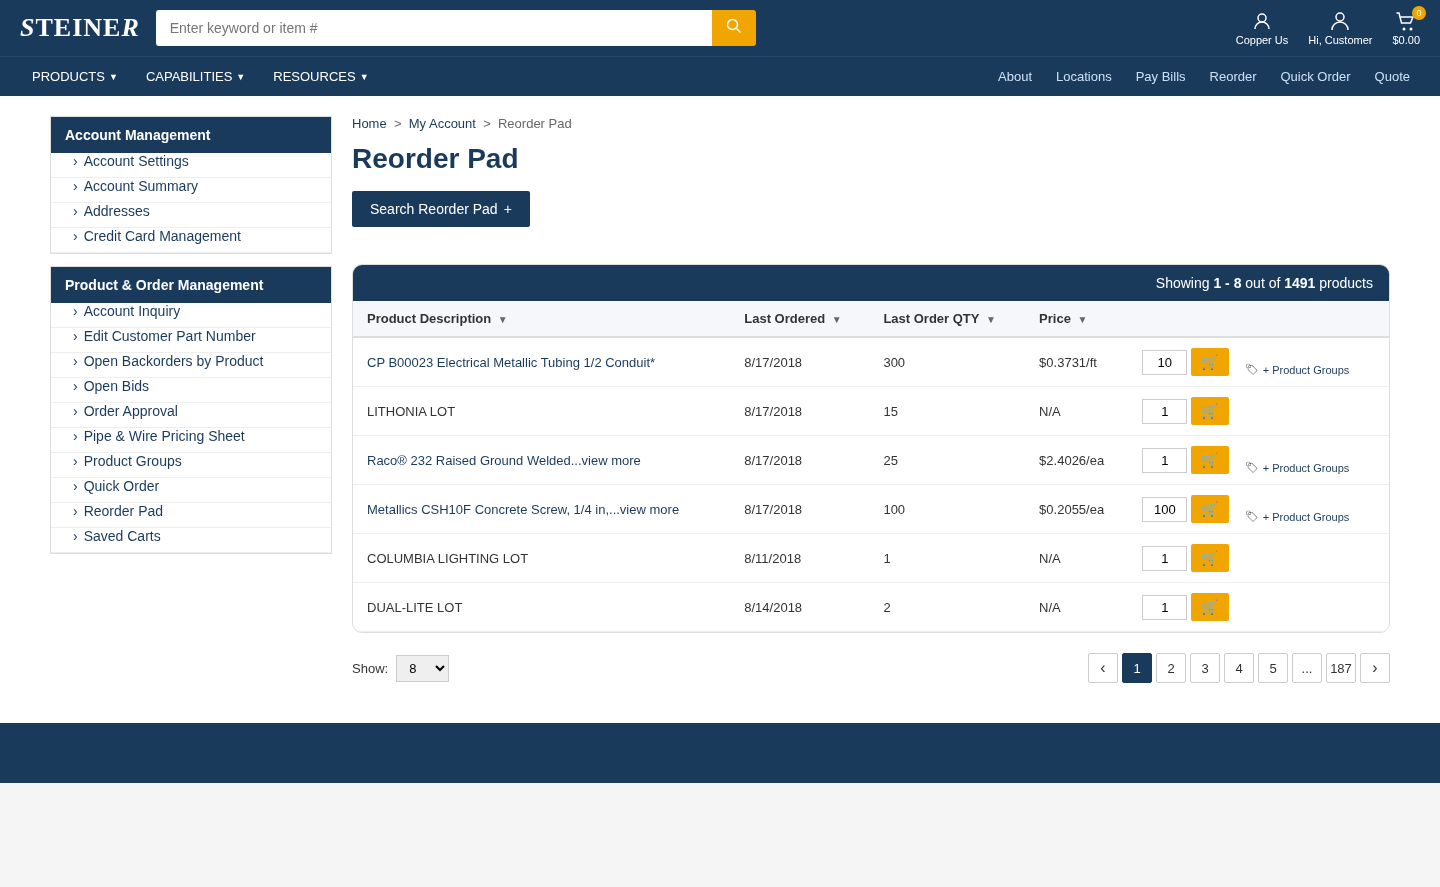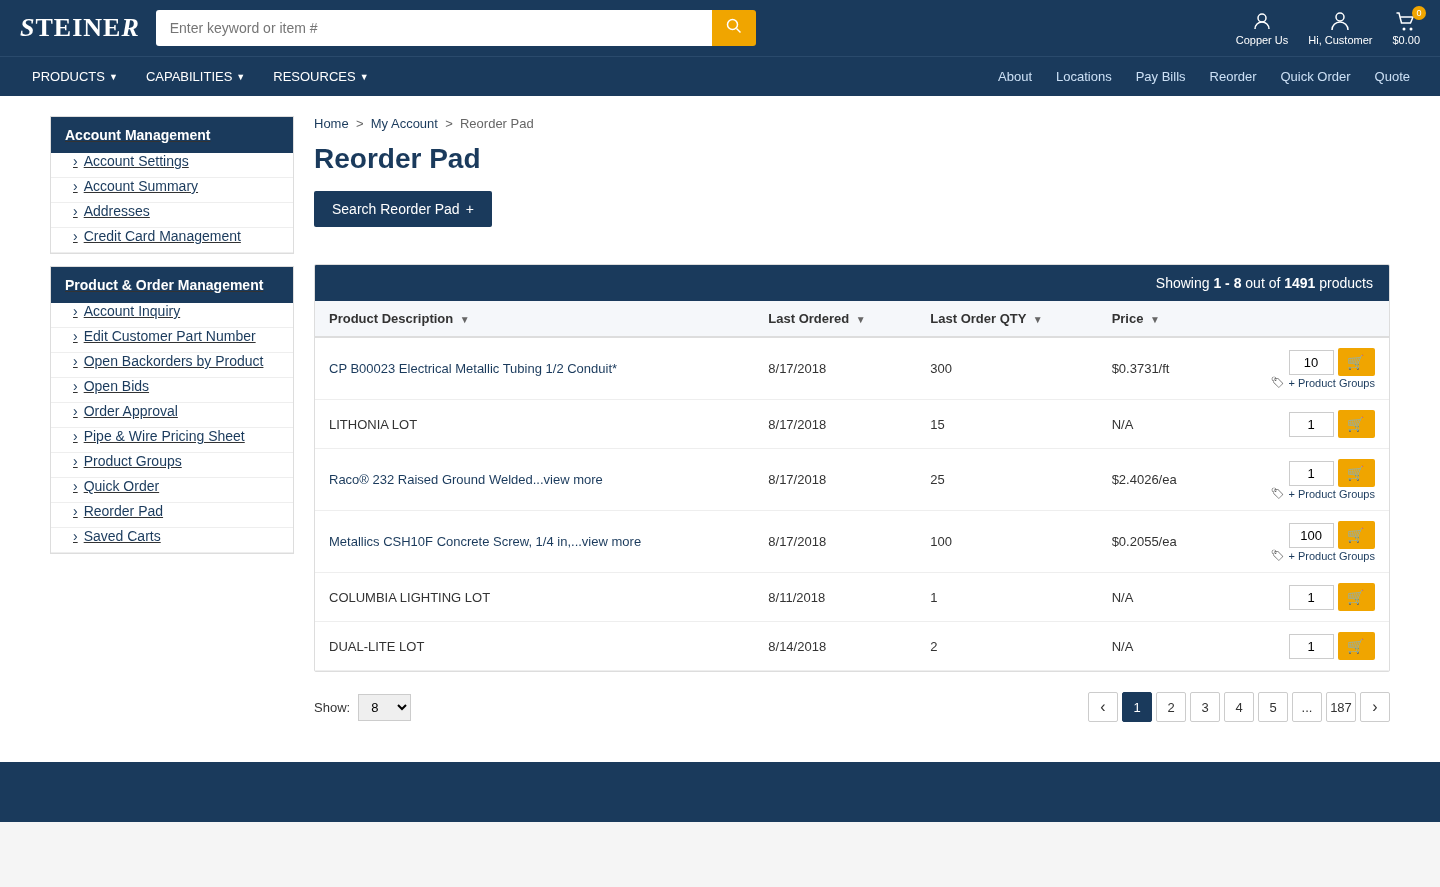--- a/index.html
+++ b/index.html
@@ -24,45 +24,45 @@
     .nav-item { color: white; font-size: 13px; padding: 10px 12px; cursor: pointer; display: flex; align-items: center; gap: 4px; }
     .nav-right { margin-left: auto; display: flex; align-items: center; gap: 4px; }
     .nav-right-item { color: #cce0f5; font-size: 13px; padding: 10px 10px; cursor: pointer; }
     .chevron { font-size: 9px; }
 
     
     .main-wrapper { background: white; min-height: 500px; }
     .content-area { display: flex; padding: 20px; gap: 20px; max-width: 1380px; margin: 0 auto; }
 
     
-    .sidebar { width: 244px; flex-shrink: 0; text-decoration: underline; }
+    .sidebar { width: 282px; flex-shrink: 0; }
     .sidebar-section-title { background: #1a3a5c; color: white; font-size: 14px; font-weight: bold; padding: 10px 14px; margin-bottom: 0; }
     .sidebar-section { background: white; border: 1px solid #ddd; margin-bottom: 12px; }
     .sidebar-item { padding: 0 14px 8px 22px; cursor: pointer; font-size: 14px; color: #1a3a5c; border-bottom: 1px solid #eee; display: flex; align-items: center; gap: 6px; }
     .sidebar-item::before { content: "›"; color: #1a3a5c; font-size: 14px; }
 
     
     .content { flex: 1; }
     .breadcrumb { font-size: 13px; color: #666; margin-bottom: 12px; }
     .breadcrumb a { color: #1a3a5c; text-decoration: none; }
     .page-title { font-size: 28px; color: #1a3a5c; font-weight: bold; margin-bottom: 16px; }
 
     .search-btn { background: #1a3a5c; color: white; border: none; padding: 10px 18px; font-size: 14px; cursor: pointer; border-radius: 2px; display: flex; align-items: center; gap: 6px; margin-bottom: 20px; }
 
     
-    .table-container { border: 1px solid #ddd; border-radius: 2px; overflow: hidden; margin-top: 37px; }
+    .table-container { border: 1px solid #ddd; border-radius: 10px; overflow: hidden; margin-top: 37px; }
     .table-header-bar { background: #1a3a5c; color: white; padding: 10px 16px; text-align: right; font-size: 14px; }
     .table-header-bar strong { font-weight: bold; }
     table { width: 100%; border-collapse: collapse; }
     thead tr { background: #f5f7fa; border-bottom: 2px solid #ddd; }
     th { padding: 10px 14px; text-align: left; font-size: 13px; color: #333; font-weight: bold; white-space: nowrap; cursor: pointer; }
     th .sort-arrow { font-size: 10px; margin-left: 3px; color: #666; }
     td { padding: 10px 14px; font-size: 13px; border-bottom: 1px solid #eee; vertical-align: middle; }
     .product-link { color: #1a3a5c; text-decoration: none; }
-    .qty-cart { display: flex; flex-direction: column; align-items: flex-end; gap: 0; }
+    .qty-cart { display: flex; flex-direction: row; align-items: flex-end; gap: 16px; }
     .qty-row { display: flex; align-items: center; gap: 4px; }
     .qty-input { width: 45px; padding: 4px 6px; border: 1px solid #ccc; text-align: center; font-size: 13px; }
     .cart-btn { background: #f0a500; border: none; padding: 6px 10px; cursor: pointer; border-radius: 2px; color: white; font-size: 14px; }
     .product-groups-link { font-size: 11px; color: #1a3a5c; cursor: pointer; white-space: nowrap; }
 
     
     .table-footer { display: flex; align-items: center; justify-content: space-between; padding: 20px 0; }
     .show-row { display: flex; align-items: center; gap: 8px; font-size: 13px; }
     .show-select { padding: 4px 8px; border: 1px solid #ccc; font-size: 13px; }
     .pagination { display: flex; align-items: center; gap: 4px; }

